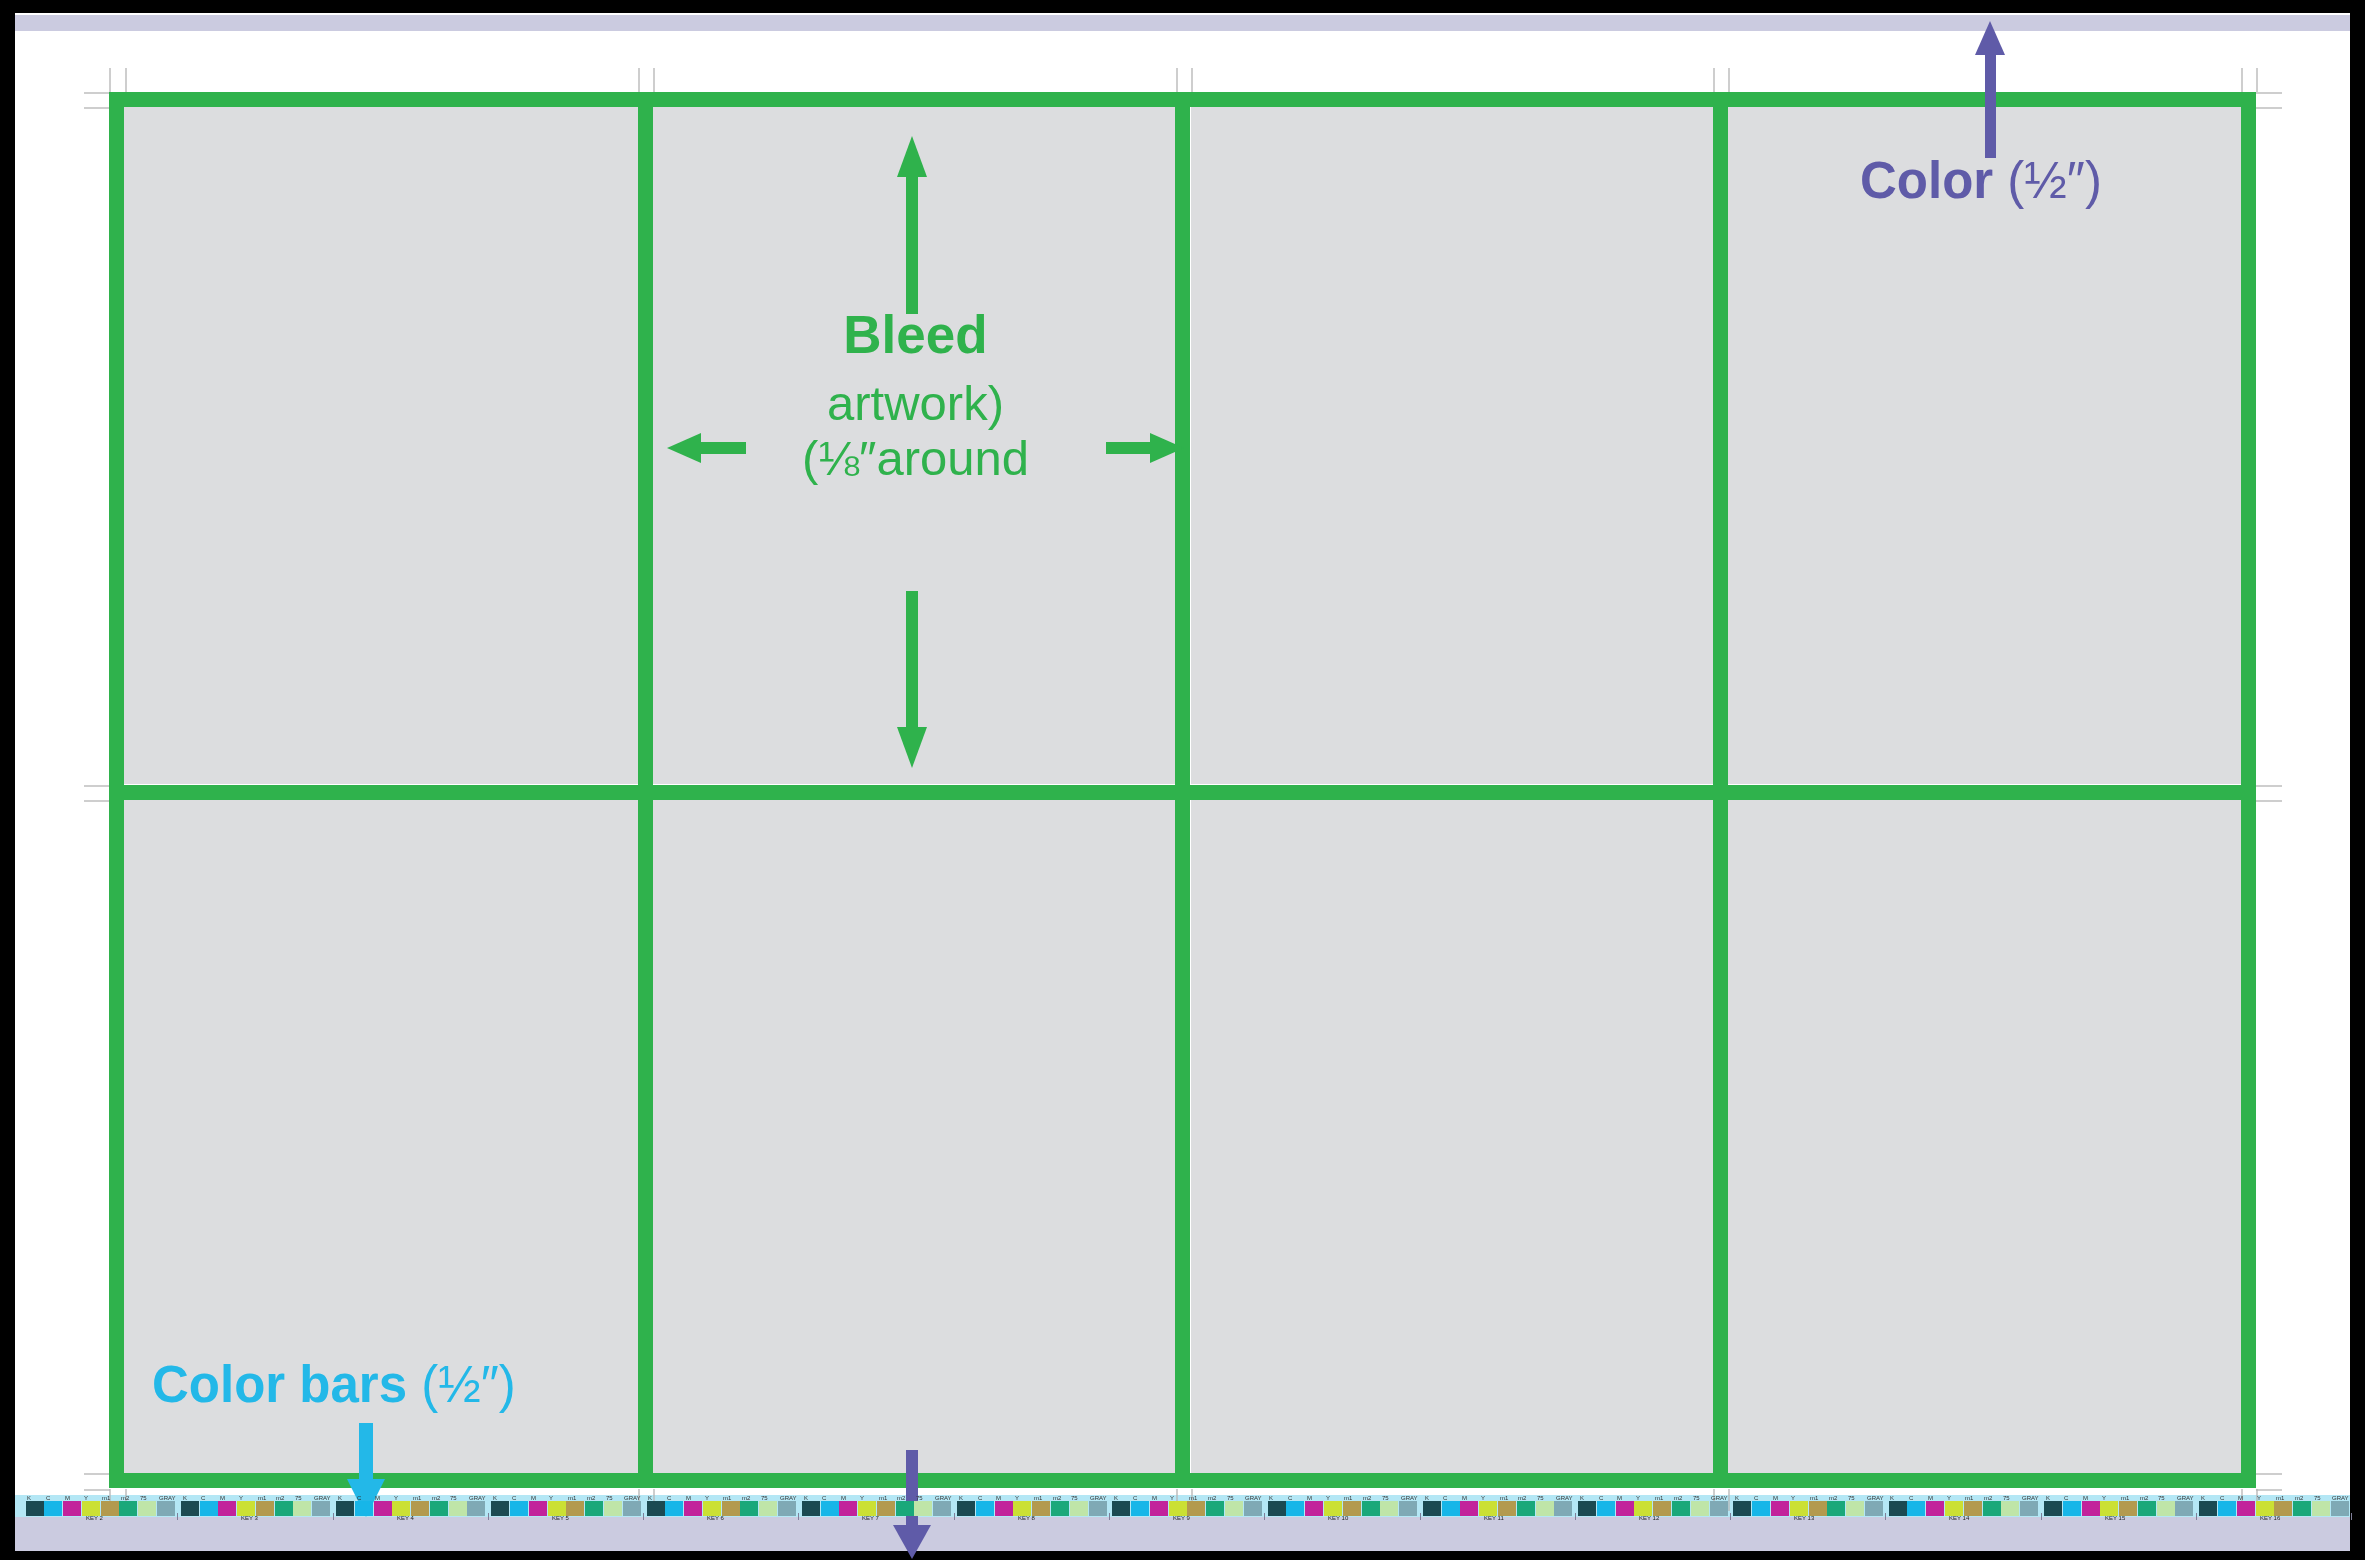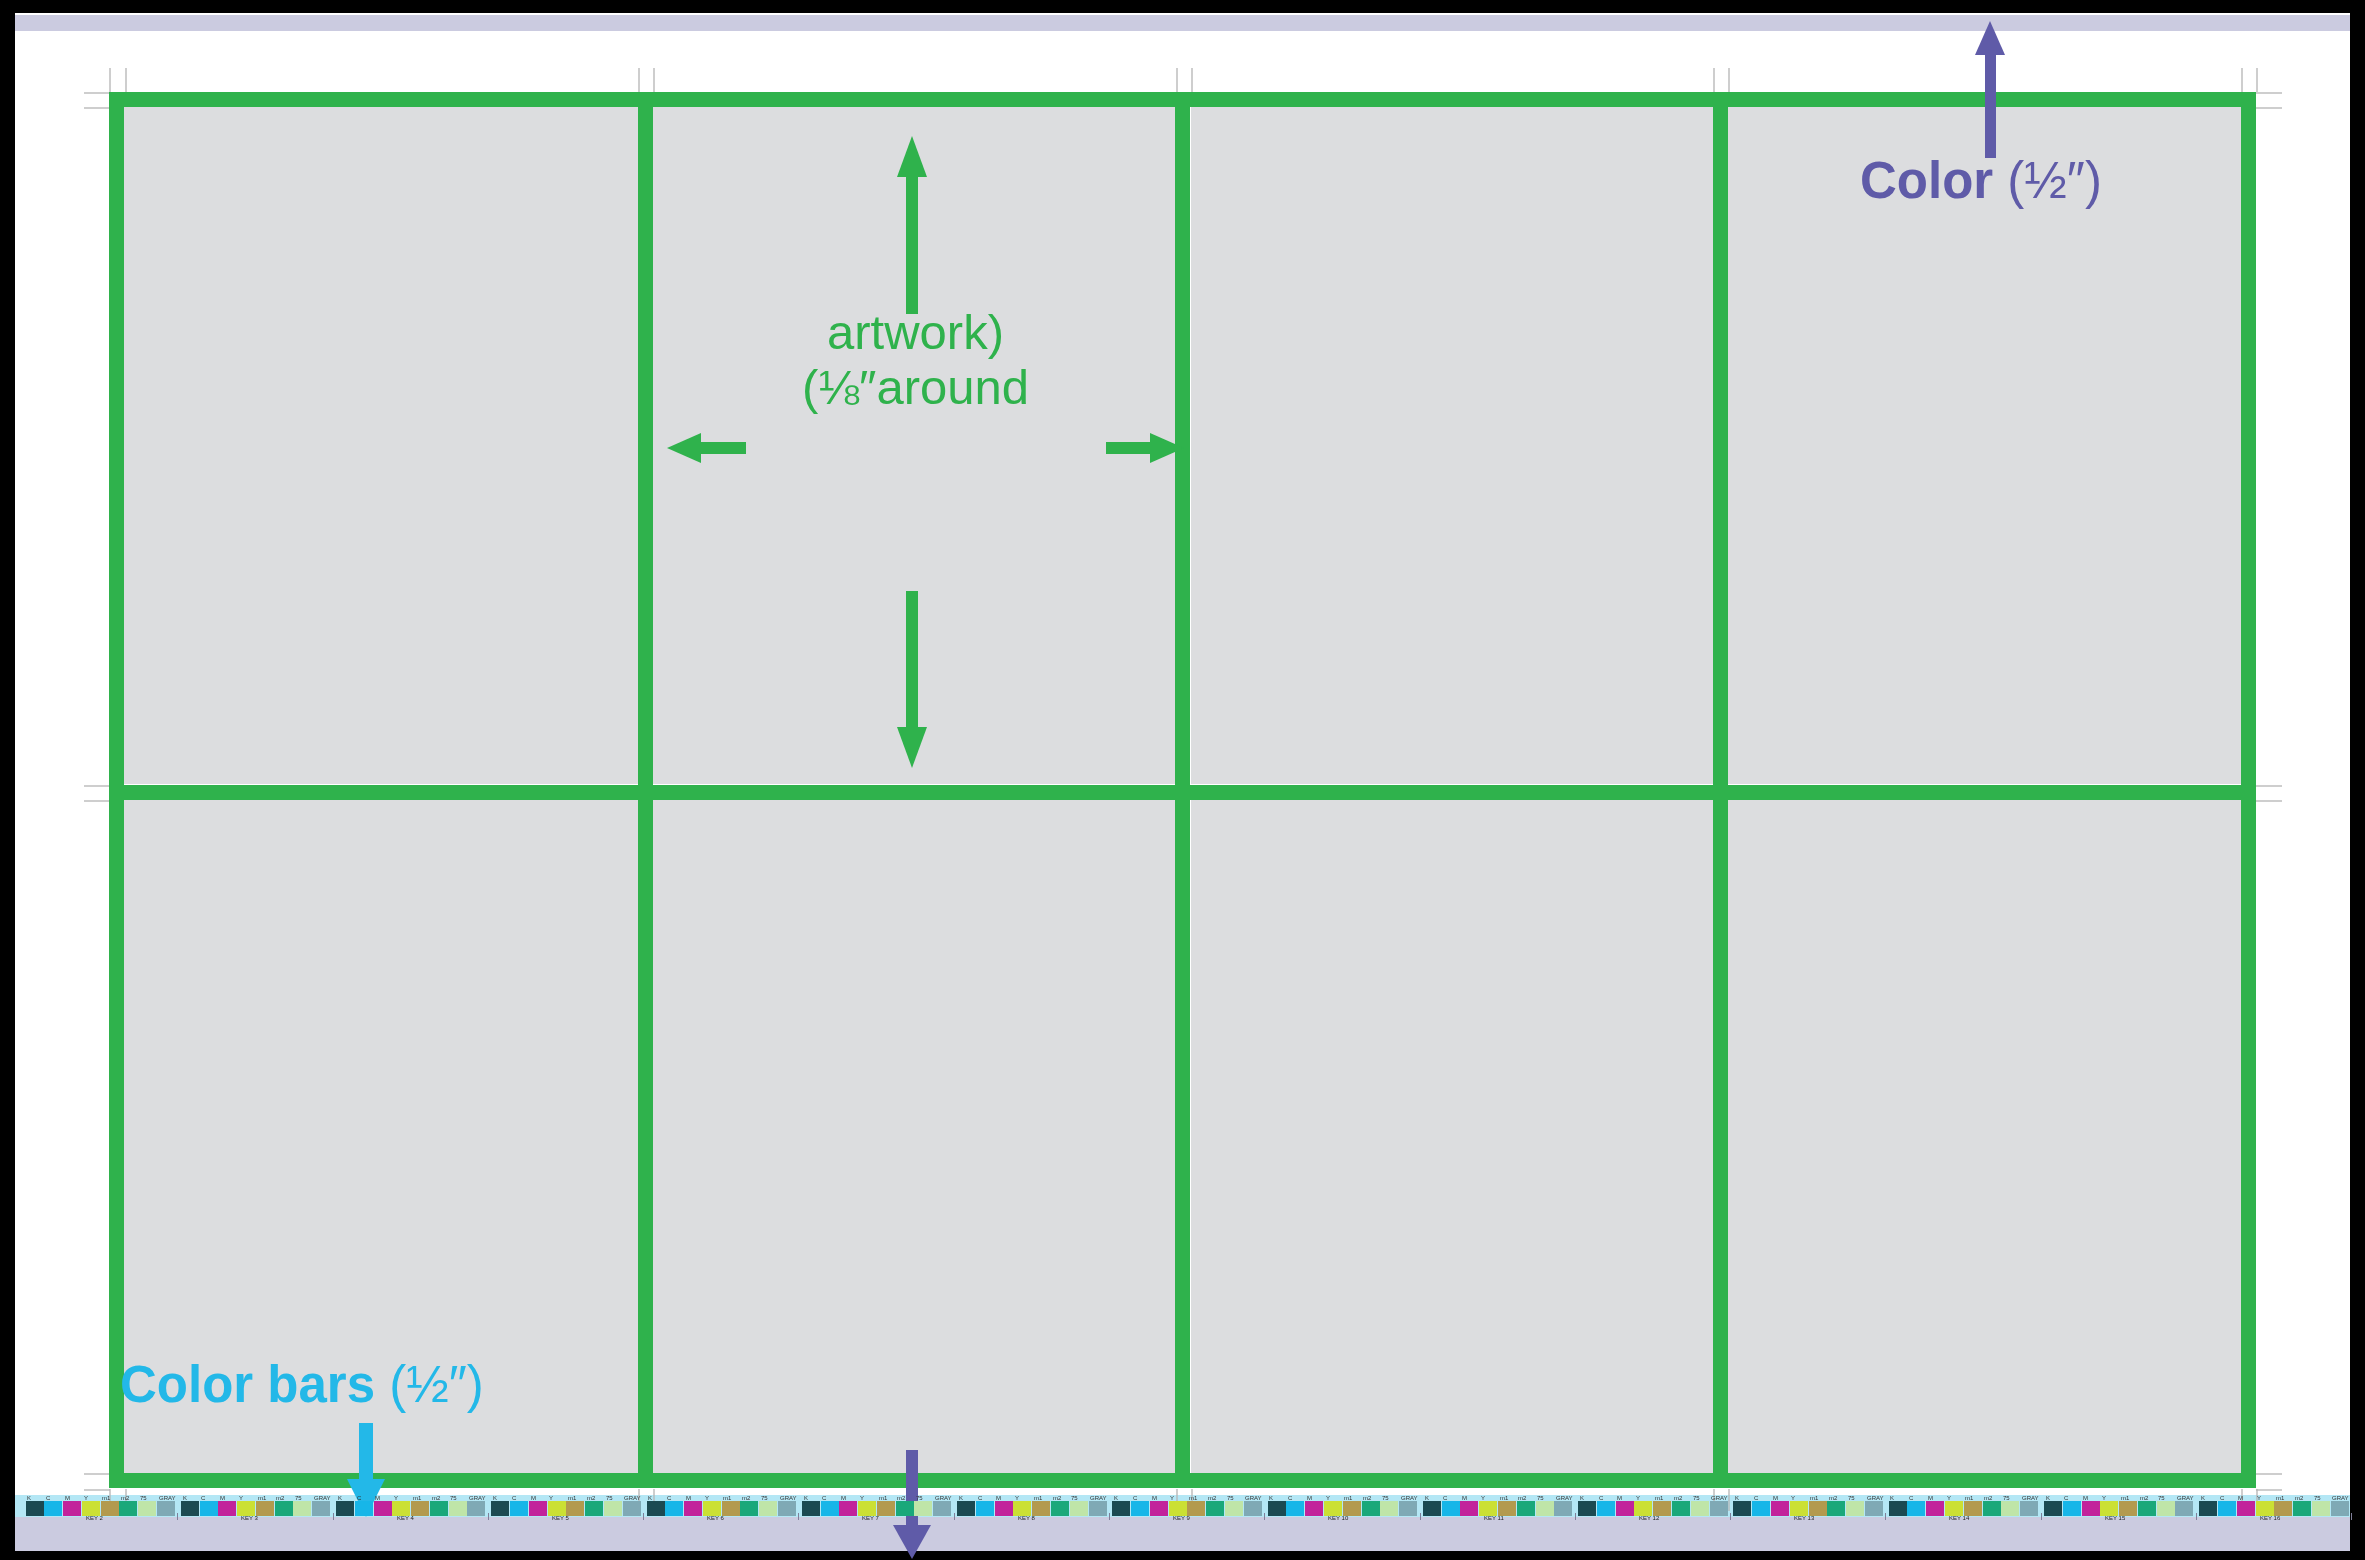--- a/index.html
+++ b/index.html
@@ -36,21 +36,21 @@
 
   .c-green{color:#2fb24c;}
   .c-purple{color:#5f5ba8;}
   .c-cyan{color:#23b8e8;}
 
   #bleed-callout{left:715px;top:305px;width:401px;text-align:center;font-size:49px;color:#2fb24c;}
   #bleed-callout .title{font-weight:bold;font-size:53px;display:block;margin-bottom:12px;}
   #bleed-callout .sub{font-weight:normal;font-size:49px;display:block;}
 
   #tail-callout{left:1860px;top:152px;font-size:51px;}
-  #colorbars-callout{left:120px;top:1356px;font-size:51px;}
+  #colorbars-callout{left:152px;top:1356px;font-size:51px;}
   #gripper-callout{left:721px;top:1358px;font-size:51px;}
 
   
   .cb{position:absolute;top:1501px;height:15.4px;}
   .cblabel{position:absolute;font-size:6px;color:#333;font-family:"Liberation Sans",sans-serif;white-space:nowrap;}
   .cbkey{position:absolute;top:1515px;font-size:6px;color:#222;white-space:nowrap;}
   .cbtick{position:absolute;top:1513px;width:0.9px;height:6.8px;background:#7f7f9a;}
 </style>
 </head>
 <body>
@@ -135,20 +135,21 @@
     <div class="arrow-head" style="left:0;top:0;border-top:15.4px solid transparent;border-bottom:15.4px solid transparent;border-right:34px solid #2fb24c;"></div>
     <div class="arrow-shaft" style="left:31px;top:9.4px;width:48px;height:12px;background:#2fb24c;"></div>
   </div>
 
   <div style="position:absolute;left:1106px;top:433px;width:78px;height:31px;">
     <div class="arrow-shaft" style="left:0;top:9.4px;width:48px;height:12px;background:#2fb24c;"></div>
     <div class="arrow-head" style="left:44px;top:0;border-top:15.4px solid transparent;border-bottom:15.4px solid transparent;border-left:34px solid #2fb24c;"></div>
   </div>
 
   <div class="callout c-green" id="bleed-callout">
+    <span class="title">Bleed</span>
     <span class="sub">artwork)</span>
     <span class="sub">(⅛″around</span>
   </div>
 
   <div style="position:absolute;left:1975px;top:21.3px;width:31px;height:136px;">
     <div class="arrow-head" style="left:0;top:0;border-left:15.4px solid transparent;border-right:15.4px solid transparent;border-bottom:34px solid #5f5ba8;"></div>
     <div class="arrow-shaft" style="left:10.2px;top:31px;width:11px;height:106px;background:#5f5ba8;"></div>
   </div>
 
   <div class="callout c-purple" id="tail-callout">

